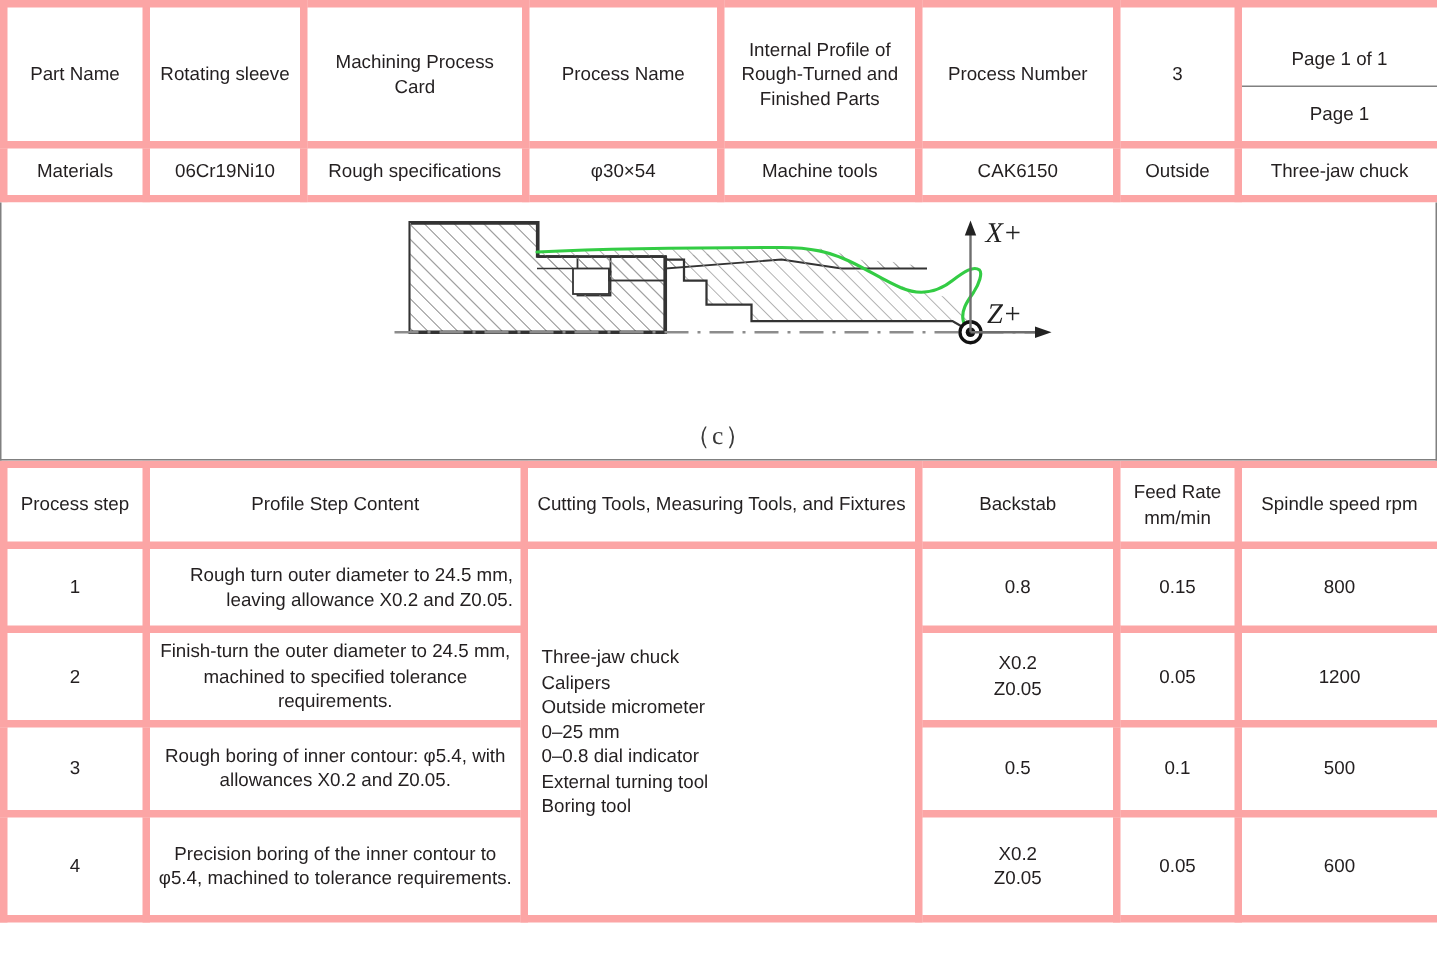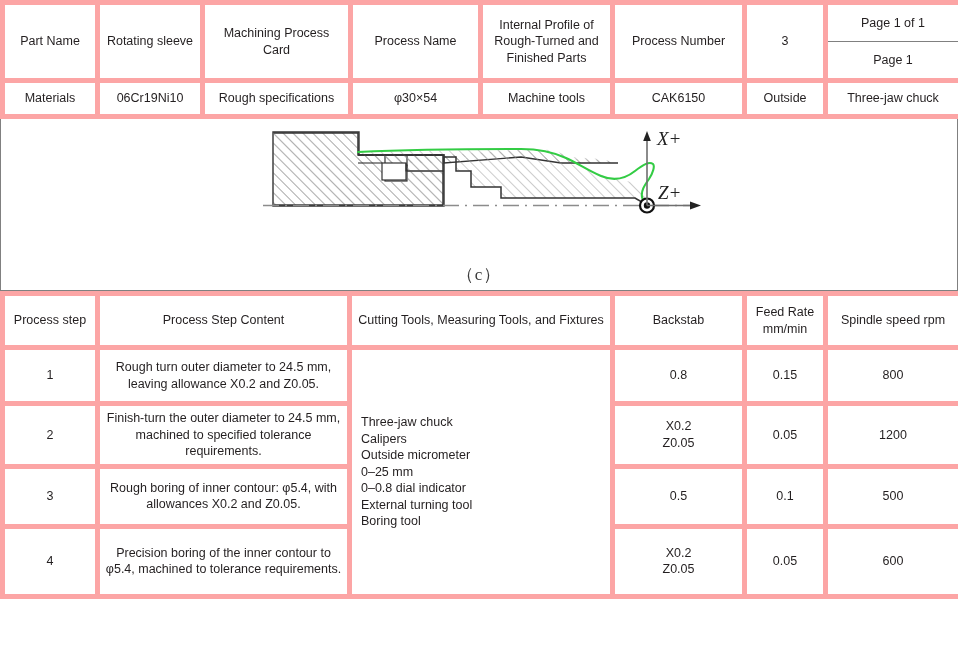--- a/index.html
+++ b/index.html
@@ -20,21 +20,21 @@
     font-size:12.5px;
     line-height:1.32;
     box-sizing:border-box;
   }
   .t-top td{height:36px;}
   .pagecell{padding:0 !important;border:1px solid #808080;}
   .pagecell .pg{
     display:flex;align-items:center;justify-content:center;
     height:36px;font-size:12.5px;
   }
-  .pagecell .pg.first{border-bottom:1px solid #808080;}
+  .pagecell .pg.first{border-bottom:1px solid #808080;margin-top:16px;}
 
   
   .drawband{
     position:relative;width:958px;height:172px;
     border-left:1px solid #808080;border-right:1px solid #808080;
     border-bottom:1px solid #808080;
     box-sizing:border-box;background:#fff;
   }
   .drawband svg{position:absolute;left:0;top:0;}
   .cap{
@@ -318,30 +318,30 @@
       <col style="width:95px">
         <col style="width:252px">
         <col style="width:263px">
       <col style="width:132px">
         <col style="width:81px">
         <col style="width:135px">
     </colgroup>
     <tbody>
       <tr class="hdr">
         <td>Process step</td>
-        <td>Process Step Content</td>
+        <td>Profile Step Content</td>
         <td>Cutting Tools, Measuring Tools, and Fixtures</td>
         <td>Backstab</td>
         <td class="two-line">Feed Rate mm/min</td>
         <td>Spindle speed rpm</td>
       </tr>
 
       <tr>
         <td class="cell-num">1</td>
-        <td style="text-align:center">Rough turn outer diameter to 24.5 mm, leaving allowance X0.2 and Z0.05.</td>
+        <td style="text-align:right">Rough turn outer diameter to 24.5 mm, leaving allowance X0.2 and Z0.05.</td>
         <td class="tools-cell" rowspan="4">Three-jaw chuck
 Calipers
 Outside micrometer
 0–25 mm
 0–0.8 dial indicator
 External turning tool
 Boring tool</td>
         <td class="two-line">0.8</td>
         <td>0.15</td>
         <td>800</td>

